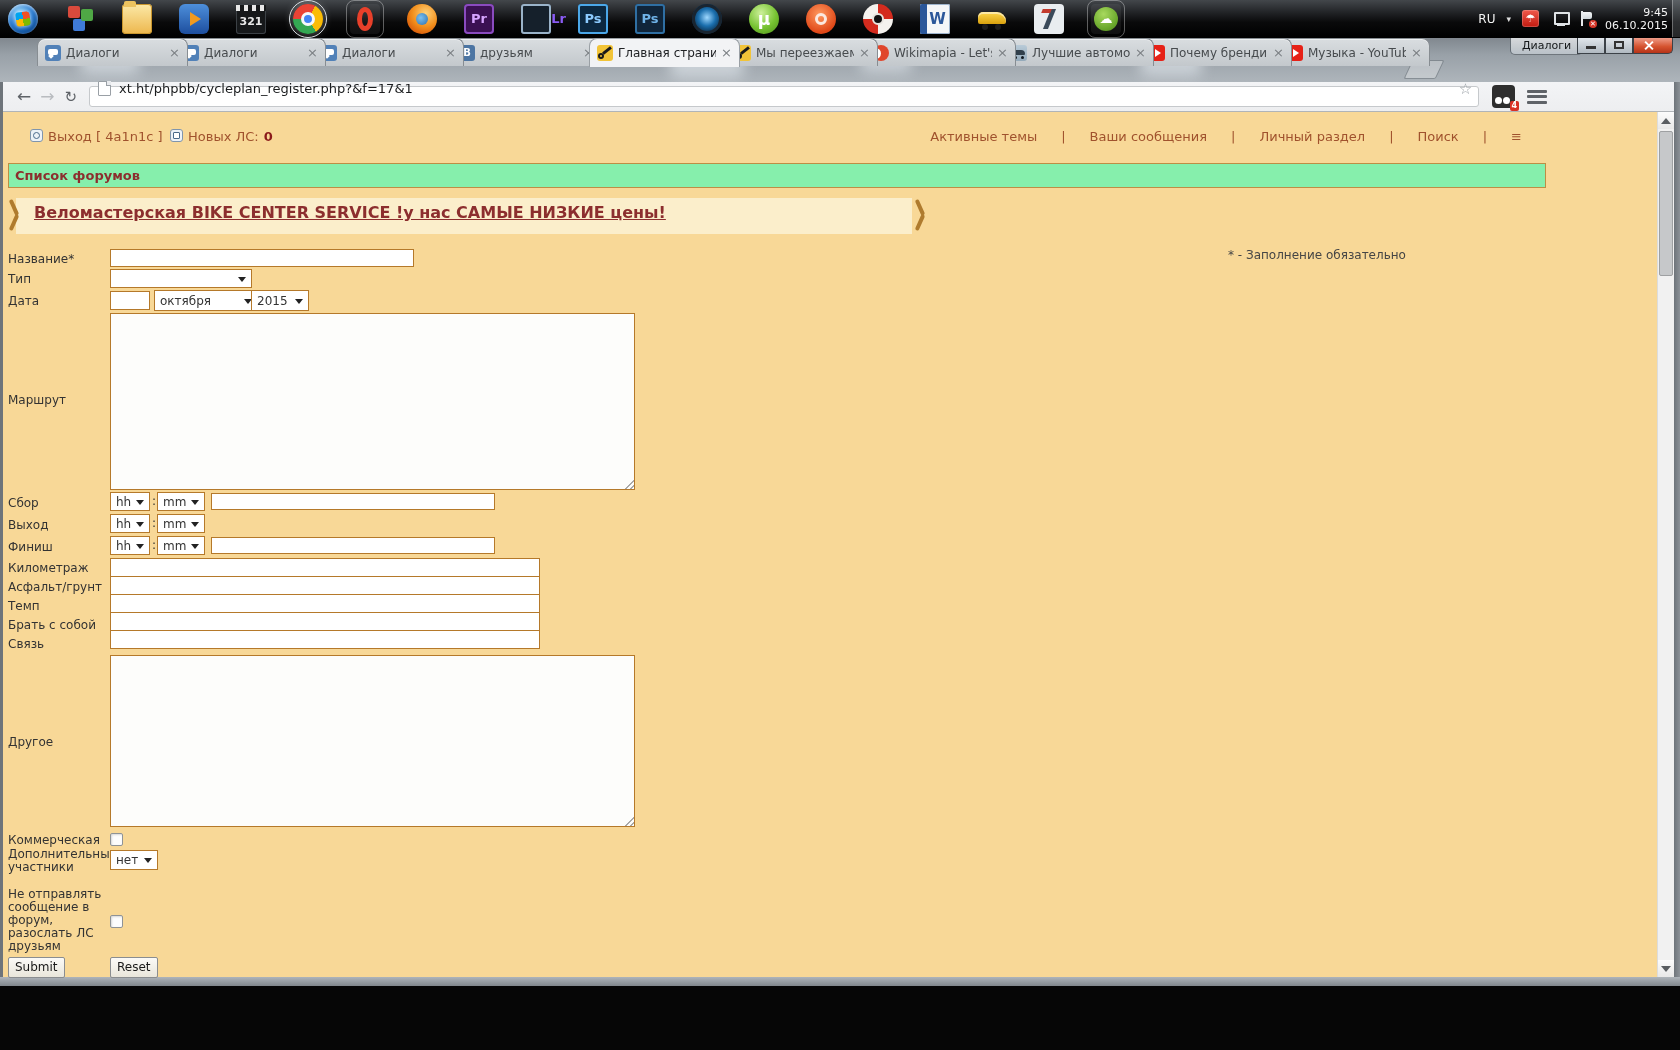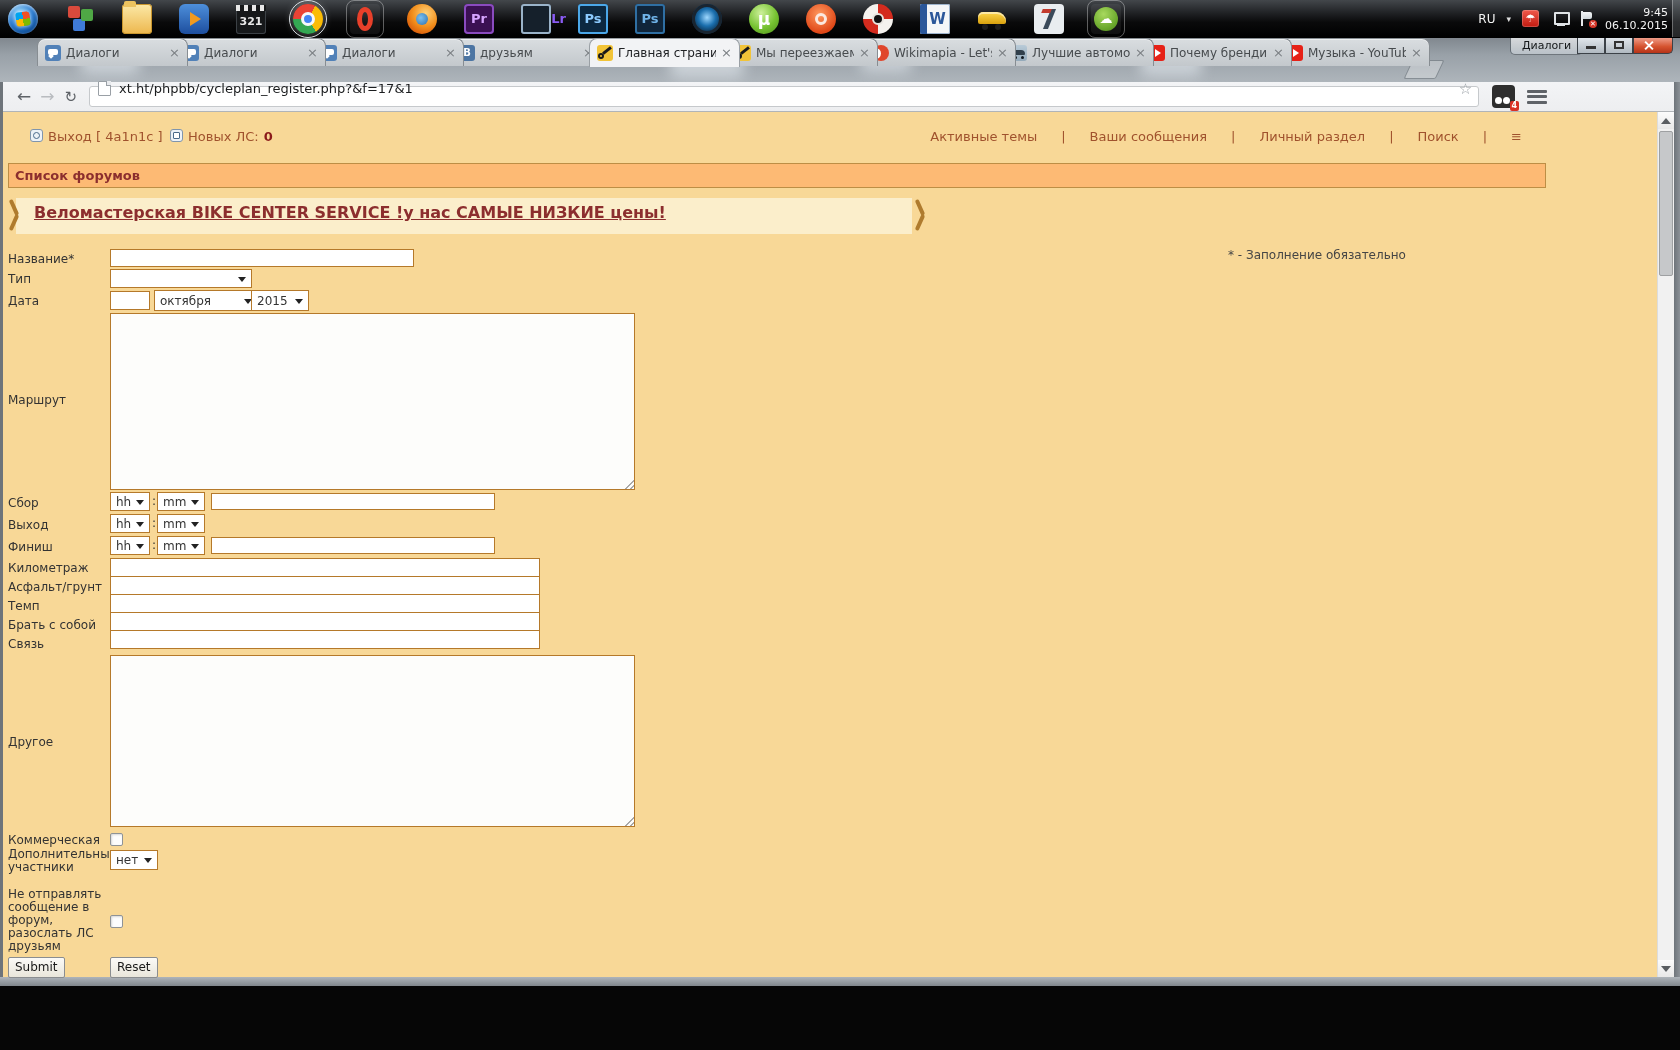--- a/index.html
+++ b/index.html
@@ -149,21 +149,21 @@
   .pg{position:absolute;font-size:12px;color:#333;white-space:nowrap;}
   .plink{color:#a0522d;font-size:13px;}
   .miniicon{position:absolute;width:13px;height:13px;border:1px solid #8095ac;border-radius:3px;background:#edf2f7;box-sizing:border-box;}
   .miniicon::after{content:"";position:absolute;left:2px;top:2px;width:7px;height:7px;border:1.5px solid #4a6a8a;border-radius:50%;box-sizing:border-box;}
   .miniicon.mail::after{border-radius:1px;background:#fff;}
   .pmcount{color:#8b1a1a;font-weight:bold;margin-left:5px;}
   #top-nav{position:absolute;top:129px;right:158px;display:flex;gap:24px;font-size:13px;color:#a0522d;}
   .nav-link{color:#a0522d;}
   .nav-sep{color:#a0522d;}
   .forumbar{position:absolute;left:8px;top:163px;width:1538px;height:25px;box-sizing:border-box;
-     background:#fdba74;border:1px solid #bd8e45;}
+     background:#86efac;border:1px solid #bd8e45;}
   .forumbar span{display:block;padding:4px 0 0 6px;font-size:13px;font-weight:bold;color:#8c2e2e;}
   .banner-bg{position:absolute;left:16px;top:198px;width:896px;height:36px;background:#fbeecb;}
   .chev{position:absolute;width:12px;height:31px;}
   .chev::before,.chev::after{content:"";position:absolute;left:4px;width:3.5px;height:17px;background:#af7b2e;border-radius:2px;}
   .chev::before{top:-1px;transform:rotate(-24deg);}
   .chev::after{top:14px;transform:rotate(24deg);}
   .banner-title{position:absolute;left:34px;top:203px;font-size:16px;font-weight:bold;color:#8c2e2e;text-decoration:underline;white-space:nowrap;}
   .reqnote{position:absolute;left:1228px;top:248px;font-size:12px;color:#454545;white-space:nowrap;}
 
   .inp{position:absolute;box-sizing:border-box;background:#fff;border:1px solid #b5792a;}

